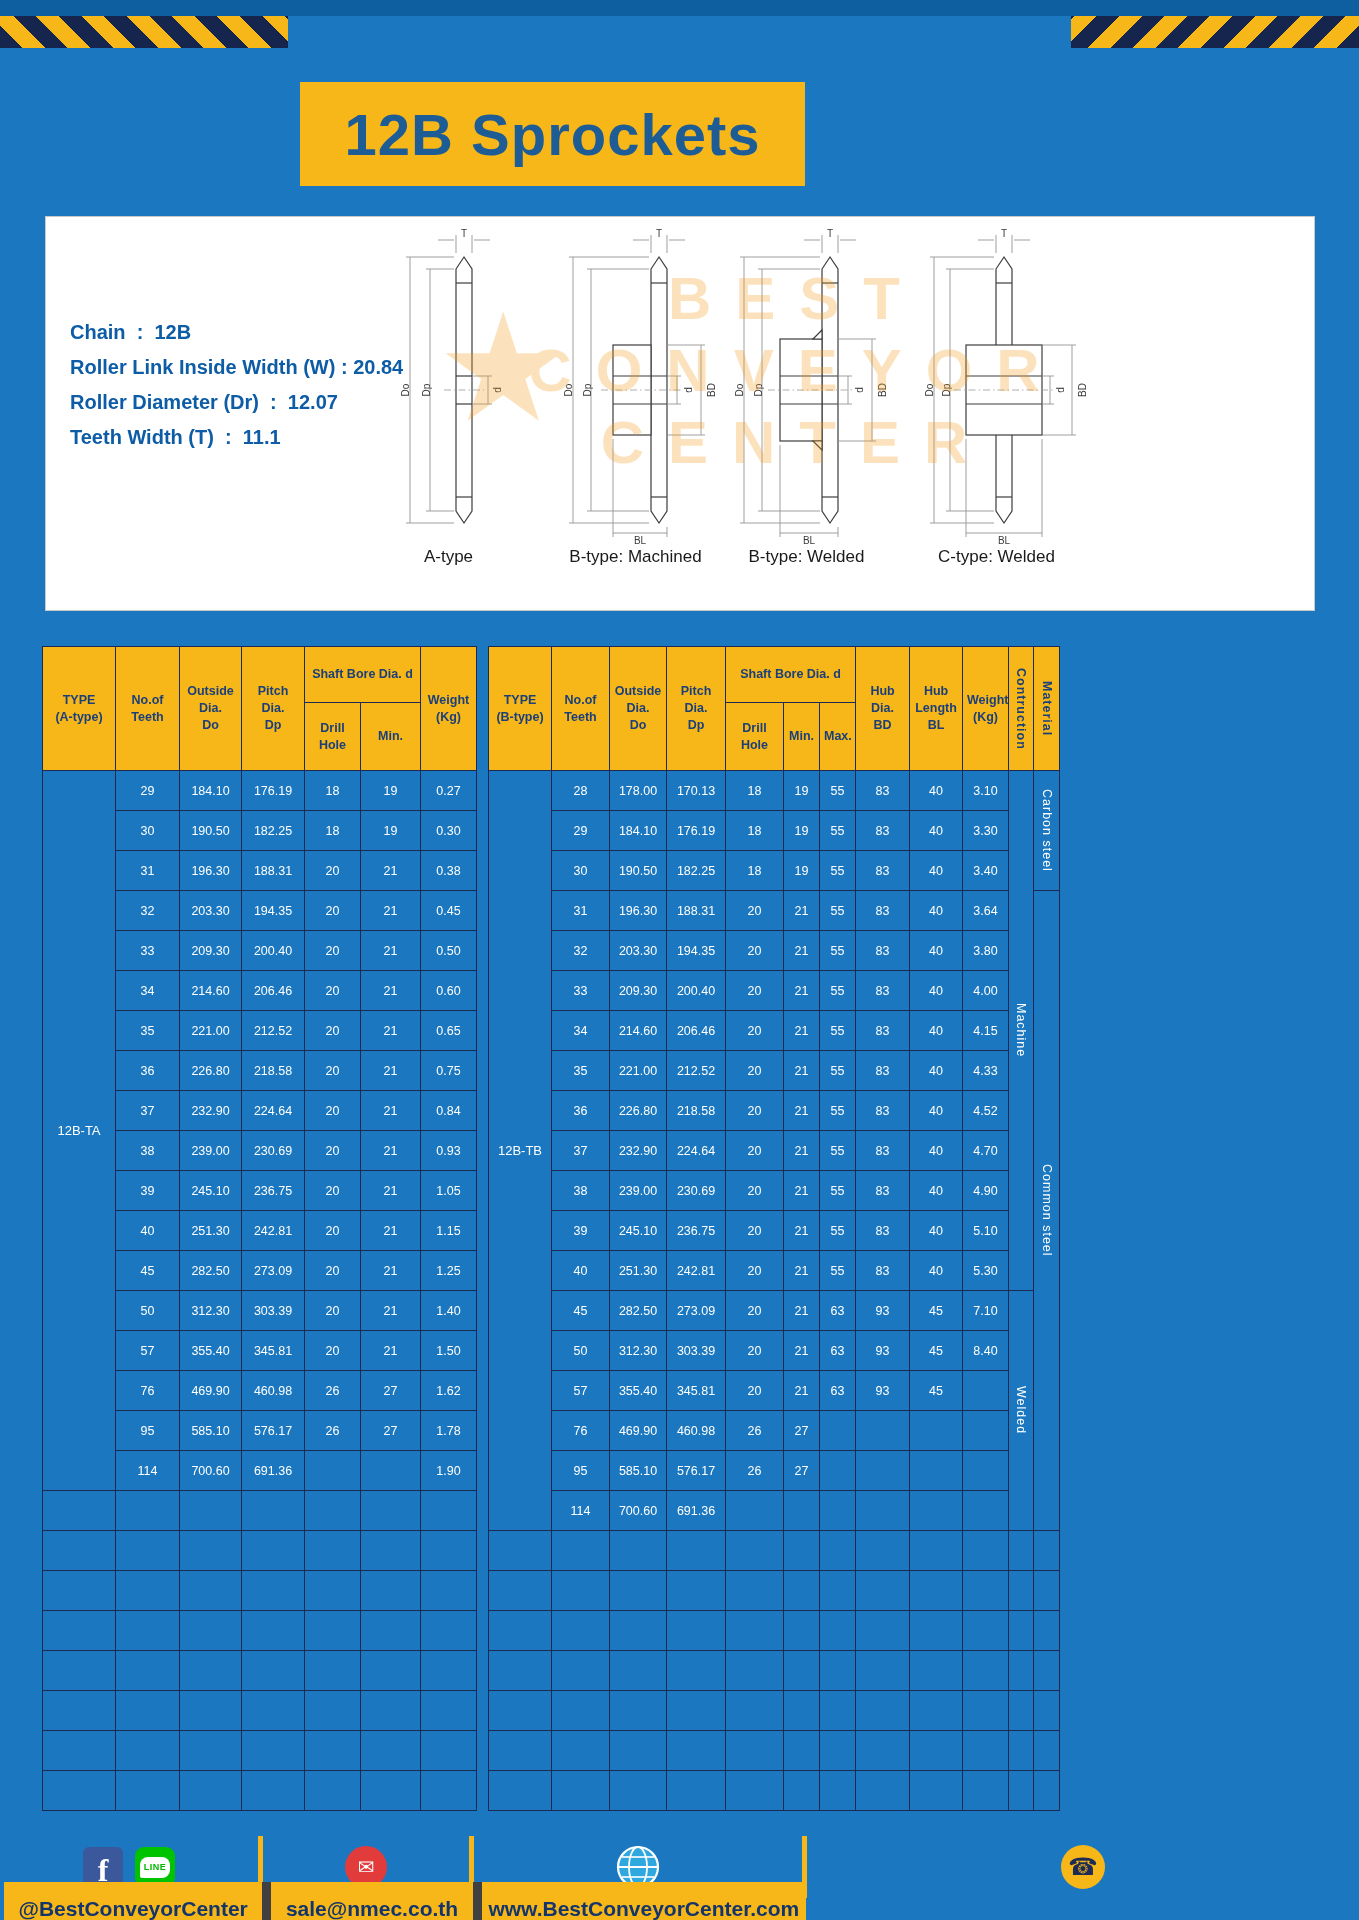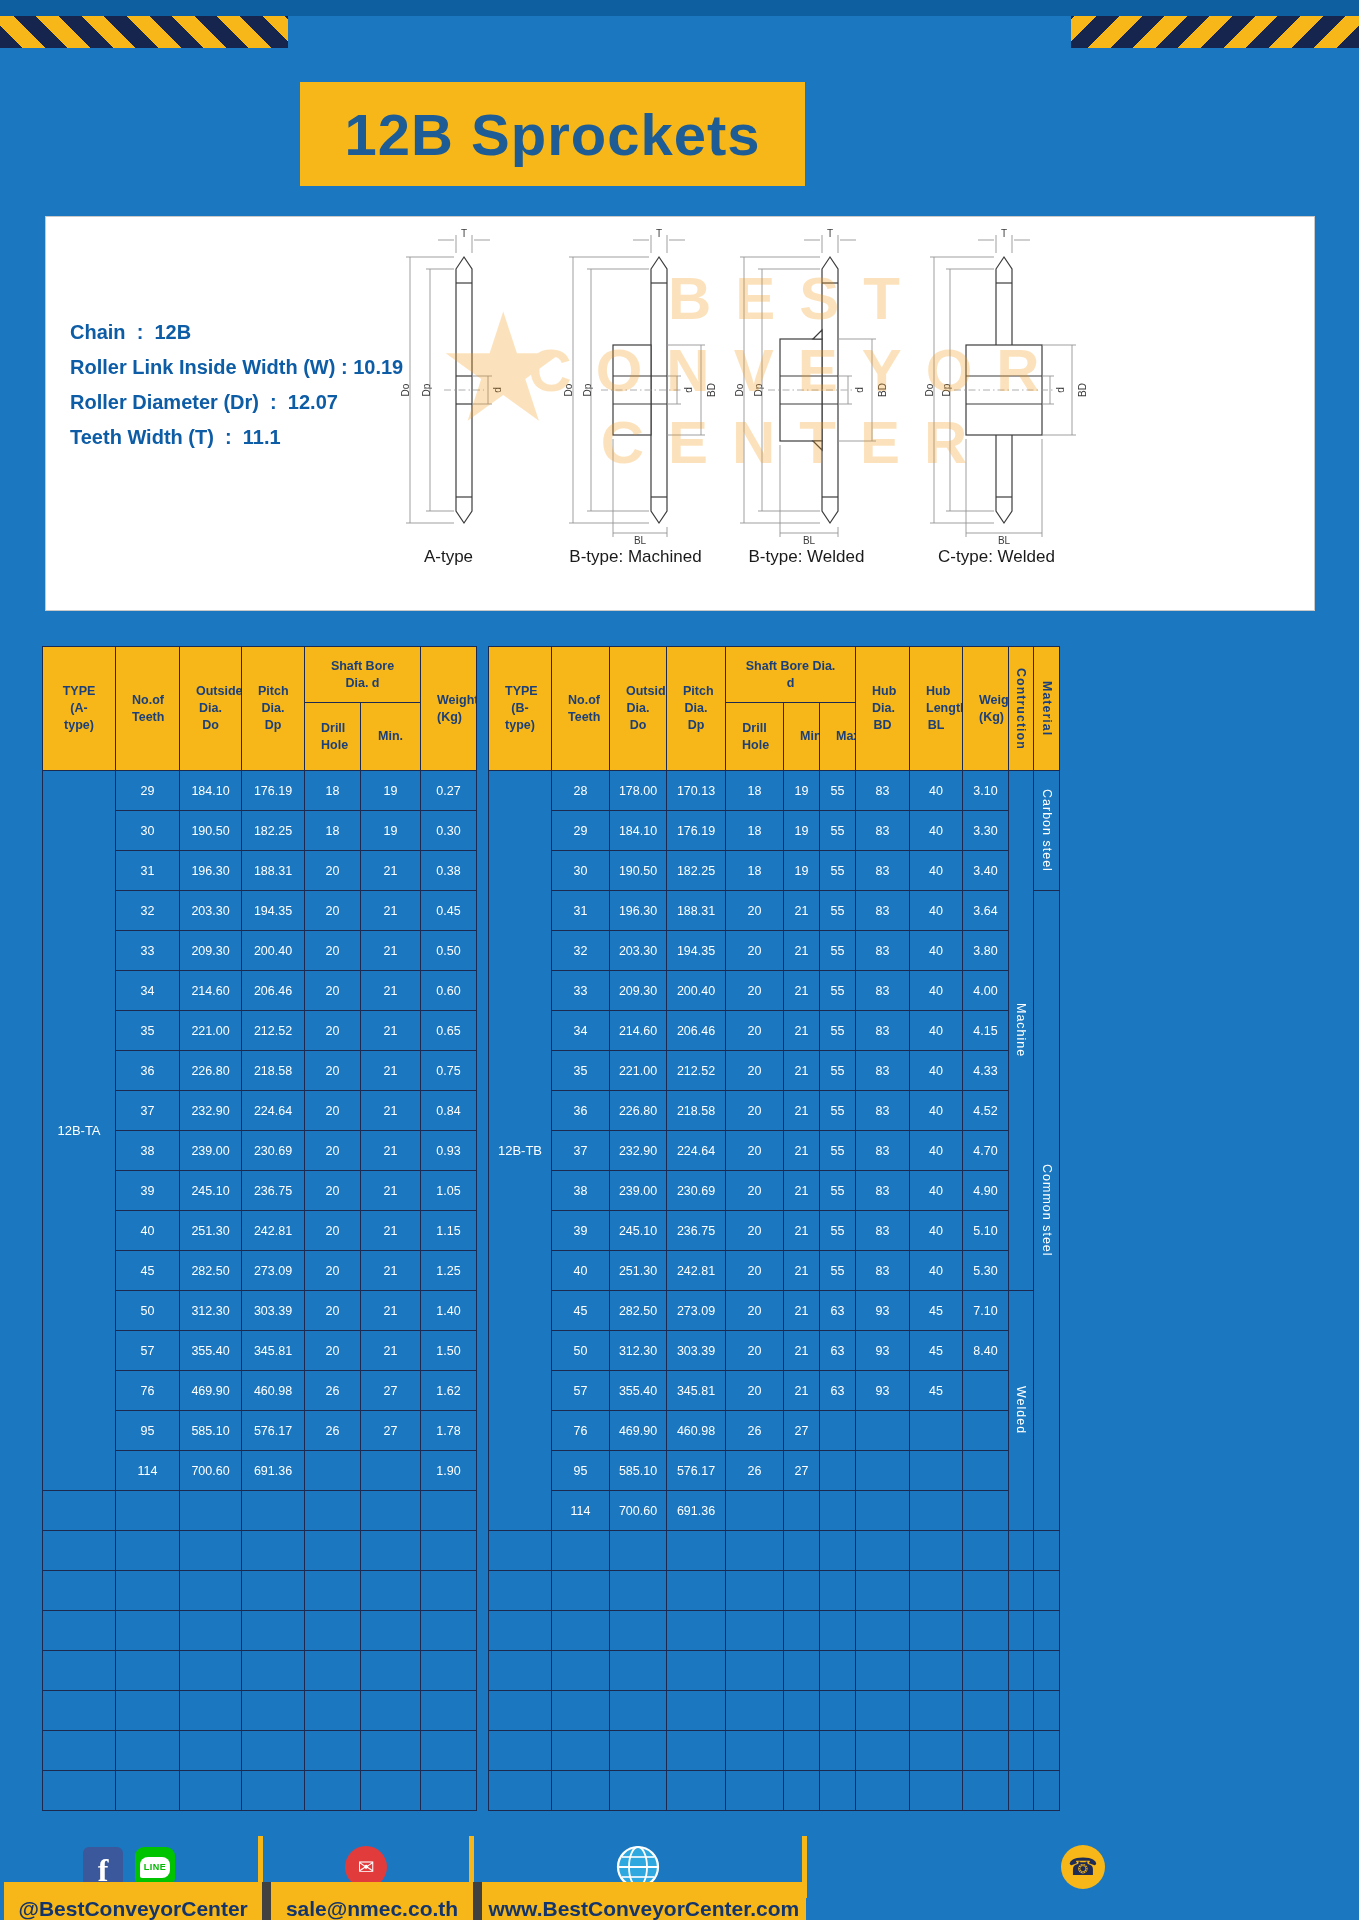--- a/index.html
+++ b/index.html
@@ -41,21 +41,21 @@
   .watermark { position:absolute; left:420px; top:46px; width:660px; text-align:center; opacity:0.28; z-index:3; pointer-events:none; }
   .wm-line { font-size:60px; font-weight:bold; color:#F49A16; letter-spacing:24px; line-height:72px; white-space:nowrap; }
   .wm-star { position:absolute; left:-30px; top:30px; font-size:150px; color:#F49A16; line-height:150px; }
 
   
   .tables { position:absolute; left:42px; top:630px; display:flex; gap:11px; align-items:flex-start; z-index:2; }
   table { border-collapse:collapse; table-layout:fixed; }
   #table-a { width:434px; }
   #table-b { width:571px; }
   th,td { border:1.5px solid #1C2A52; text-align:center; vertical-align:middle; overflow:hidden; }
-  th { background:#F7B718; color:#1B3F7A; font-size:12.5px; font-weight:bold; white-space:pre-line; line-height:1.35; padding:2px 16px; }
+  th { background:#F7B718; color:#1B3F7A; font-size:12.5px; font-weight:bold; white-space:pre-line; line-height:1.35; padding:2px 4px; }
   thead tr:nth-child(1) { height:56px; }
   thead tr:nth-child(2) { height:68px; }
   td { color:#fff; font-size:12.5px; background:#1B78C0; padding:0 2px; }
   tbody tr { height:40px; }
   td.type-cell { font-size:13px; }
   th.vert { writing-mode:vertical-rl; letter-spacing:1px; padding:4px 2px; }
   td.vert { writing-mode:vertical-rl; letter-spacing:1px; font-size:12.5px; padding:4px 2px; }
 
   
   .footer { position:absolute; left:0; bottom:0; width:100%; height:100px; z-index:5; }
@@ -94,21 +94,21 @@
   <div class="hazard hazard-right"></div>
 
   <div class="title-banner">
     <h1>12B Sprockets</h1>
   </div>
 
   <div class="spec-panel">
 
     <div class="spec-lines">
       <div class="spec-line">Chain  :  12B</div>
-      <div class="spec-line">Roller Link Inside Width (W) : 10.19</div>
+      <div class="spec-line">Roller Link Inside Width (W) : 20.84</div>
       <div class="spec-line">Roller Diameter (Dr)  :  12.07</div>
       <div class="spec-line">Teeth Width (T)  :  11.1</div>
     </div>
 
     <div class="fig fig-a">
       <svg viewBox="0 0 185 318" width="185" height="318">
         <g class="dim">
           <line x1="100" y1="26" x2="100" y2="8"></line>
             <line x1="116" y1="26" x2="116" y2="8"></line>
           <line x1="82" y1="13" x2="98" y2="13"></line>

